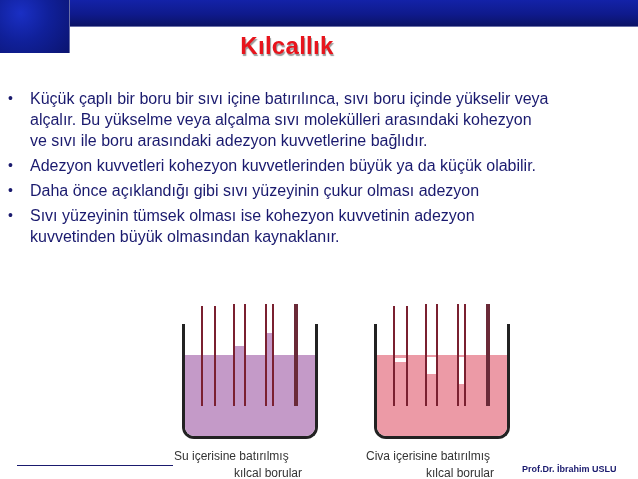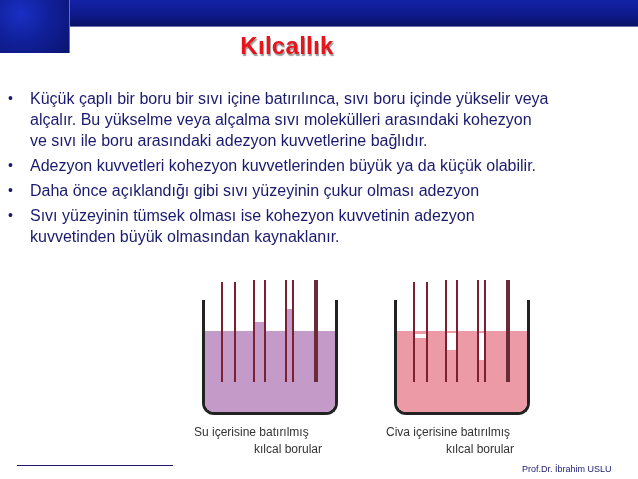--- a/index.html
+++ b/index.html
@@ -8,35 +8,35 @@
     background:linear-gradient(to bottom, #1322a8 0%, #0f1a8c 55%, #0b1366 100%);
     border-bottom:1px solid #6a70a8; }
   .corner-block { position:absolute; left:0; top:0; width:69px; height:53px;
     background:radial-gradient(circle at 30% 25%, #1a2fc4 0%, #10209a 45%, #0b1470 100%);
     border-right:1px solid #6a70a8; }
   .title { position:absolute; left:0; width:574px; top:32px; text-align:center;
     font-size:24px; font-weight:bold; color:#e8141c; text-shadow:1px 2px 1px #9a9a9a; letter-spacing:0.3px; }
   .bullets { position:absolute; left:6px; top:88px; width:625px; margin:0; padding:0; list-style:none; }
   .bullet { position:relative; padding-left:24px; font-size:16px; line-height:21px; color:#1a1a6e; margin-bottom:4px; }
   .bullet .dot { position:absolute; left:2px; top:0; color:#1a1a6e; font-size:14px; }
-  .figure { position:absolute; top:272px; width:140px; height:165px;margin-left:20px; }
+  .figure { position:absolute; top:296px; width:140px; height:165px; }
   .fig-water { left:180px; }
   .fig-mercury { left:372px; }
   .beaker { position:absolute; left:2px; top:28px; width:136px; height:115px;
     border-left:3px solid #222; border-right:3px solid #222; border-bottom:3px solid #222;
     border-radius:0 0 12px 12px; box-sizing:border-box; overflow:hidden; }
   .liquid { position:absolute; left:0; right:0; bottom:0; height:81px; }
   .fig-water .liquid { background:#c49ac8; }
   .fig-mercury .liquid { background:#ec9aa6; }
   .tube { position:absolute; width:2px; background:#7a2030; }
   .tube-fill { position:absolute; }
   .caption { position:absolute; top:152px; left:-6px; width:170px; font-size:12px; color:#333; line-height:17px; }
   .caption .l2 { padding-left:18px;text-align:center; }
   .footer-line { position:absolute; left:17px; top:465px; width:156px; height:1px; background:#1a1a6e; }
-  .footer-author { position:absolute; left:522px; top:464px; font-size:9px; font-weight:normal; color:#1a1a6e; }
+  .footer-author { position:absolute; left:522px; top:464px; font-size:9px; font-weight:bold; color:#1a1a6e; }
 </style>
 </head>
 <body>
 
 <div class="top-band"></div>
 <div class="corner-block"></div>
 
 <div class="title">Kılcallık</div>
 
 <ul class="bullets">

